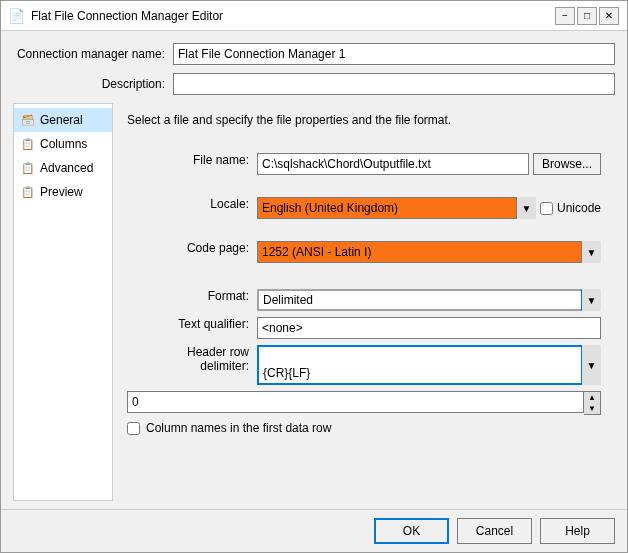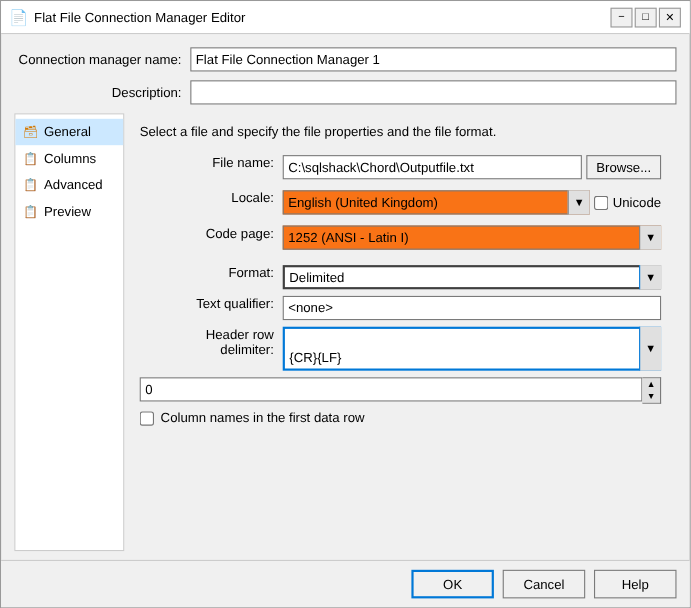--- a/index.html
+++ b/index.html
@@ -134,21 +134,21 @@
     .icon-general { color: #d47800; }
     .icon-columns { color: #2080c0; }
     .icon-advanced { color: #2080c0; }
     .icon-preview { color: #2080c0; }
 
     .panel {
       flex: 1;
       padding: 10px 14px;
       display: flex;
       flex-direction: column;
-      gap: 4px;
+      gap: 16px;
     }
     .panel-desc {
       margin-bottom: 10px;
       color: #000;
       font-size: 12px;
     }
     .panel-row {
       display: flex;
       margin-bottom: 6px;
     }
@@ -224,21 +224,21 @@
       white-space: nowrap;
     }
     .unicode-checkbox input[type=checkbox] {
       width: 13px;
       height: 13px;
     }
 
     .select-blue {
       width: 100%;
       height: 22px;
-      border: 2px solid #404040;
+      border: 2px solid #a3a3a3;
       padding: 0 20px 0 4px;
       font-size: 12px;
       background: #fff;
       appearance: none;
       -webkit-appearance: none;
     }
     .select-blue-wrapper {
       flex: 1;
       position: relative;
       display: flex;

